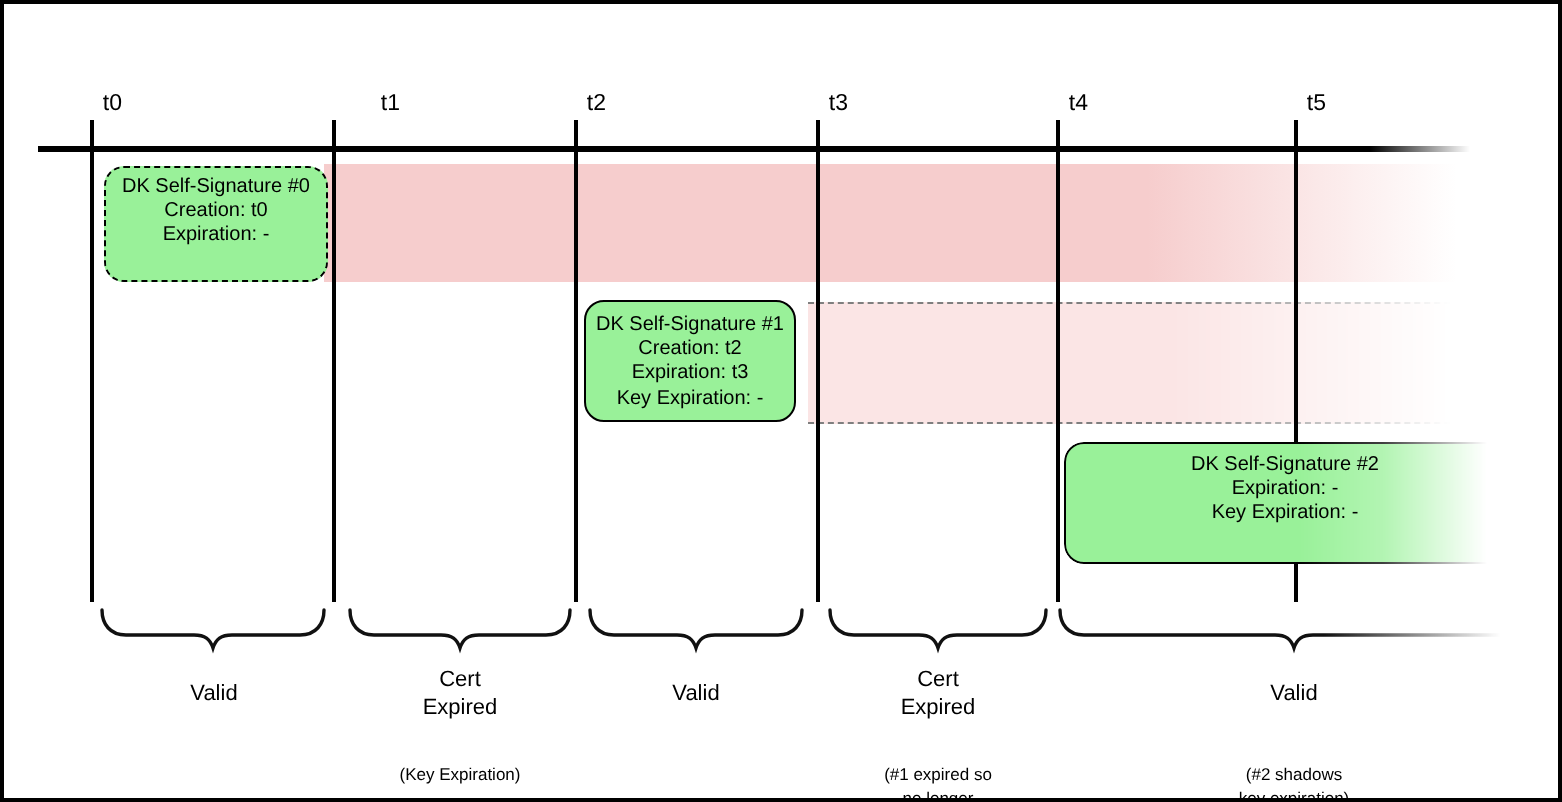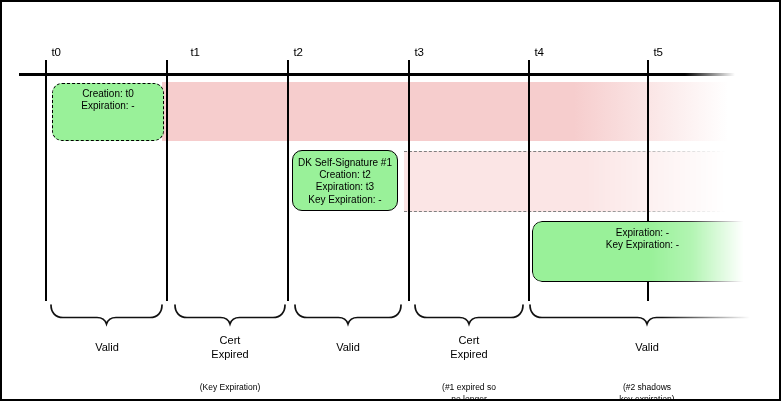--- a/index.html
+++ b/index.html
@@ -110,33 +110,35 @@
   <div class="abs tick" style="left:645px"></div>
 
   <div class="abs tick-label" style="left:29px">t0</div>
   <div class="abs tick-label" style="left:168px">t1</div>
   <div class="abs tick-label" style="left:271px">t2</div>
   <div class="abs tick-label" style="left:392px">t3</div>
   <div class="abs tick-label" style="left:512px">t4</div>
   <div class="abs tick-label" style="left:631px">t5</div>
 
   <div class="abs sigbox sig0">
+    <span>DK Self-Signature #0</span>
     <span>Creation: t0</span>
     <span>Expiration: -</span>
   </div>
 
   <div class="abs sigbox sig1">
     <span>DK Self-Signature #1</span>
     <span>Creation: t2</span>
     <span>Expiration: t3</span>
     <span>Key Expiration: -</span>
   </div>
 
   <div class="abs sig2-bg"></div>
   <div class="abs sig2-text">
+    <span>DK Self-Signature #2</span>
     <span>Expiration: -</span>
     <span>Key Expiration: -</span>
   </div>
 
   <svg class="abs braces" viewBox="0 0 781 401" width="781" height="401">
     <g fill="none" stroke="#111" stroke-width="1.7" stroke-linecap="round">
       <path d="M 49 303 C 49 310 53 315.5 61 315.5 L 95 315.5 C 100.5 315.5 103 317.5 104.5 322 C 106 317.5 108.5 315.5 114 315.5 L 148 315.5 C 156 315.5 160 310 160 303"></path>
       <path d="M 173 303 C 173 310 177 315.5 185 315.5 L 218.5 315.5 C 224 315.5 226.5 317.5 228 322 C 229.5 317.5 232 315.5 237.5 315.5 L 271 315.5 C 279 315.5 283 310 283 303"></path>
       <path d="M 293 303 C 293 310 297 315.5 305 315.5 L 336.5 315.5 C 342 315.5 344.5 317.5 346 322 C 347.5 317.5 350 315.5 355.5 315.5 L 387 315.5 C 395 315.5 399 310 399 303"></path>
       <path d="M 413 303 C 413 310 417 315.5 425 315.5 L 457.5 315.5 C 463 315.5 465.5 317.5 467 322 C 468.5 317.5 471 315.5 476.5 315.5 L 509 315.5 C 517 315.5 521 310 521 303"></path>

